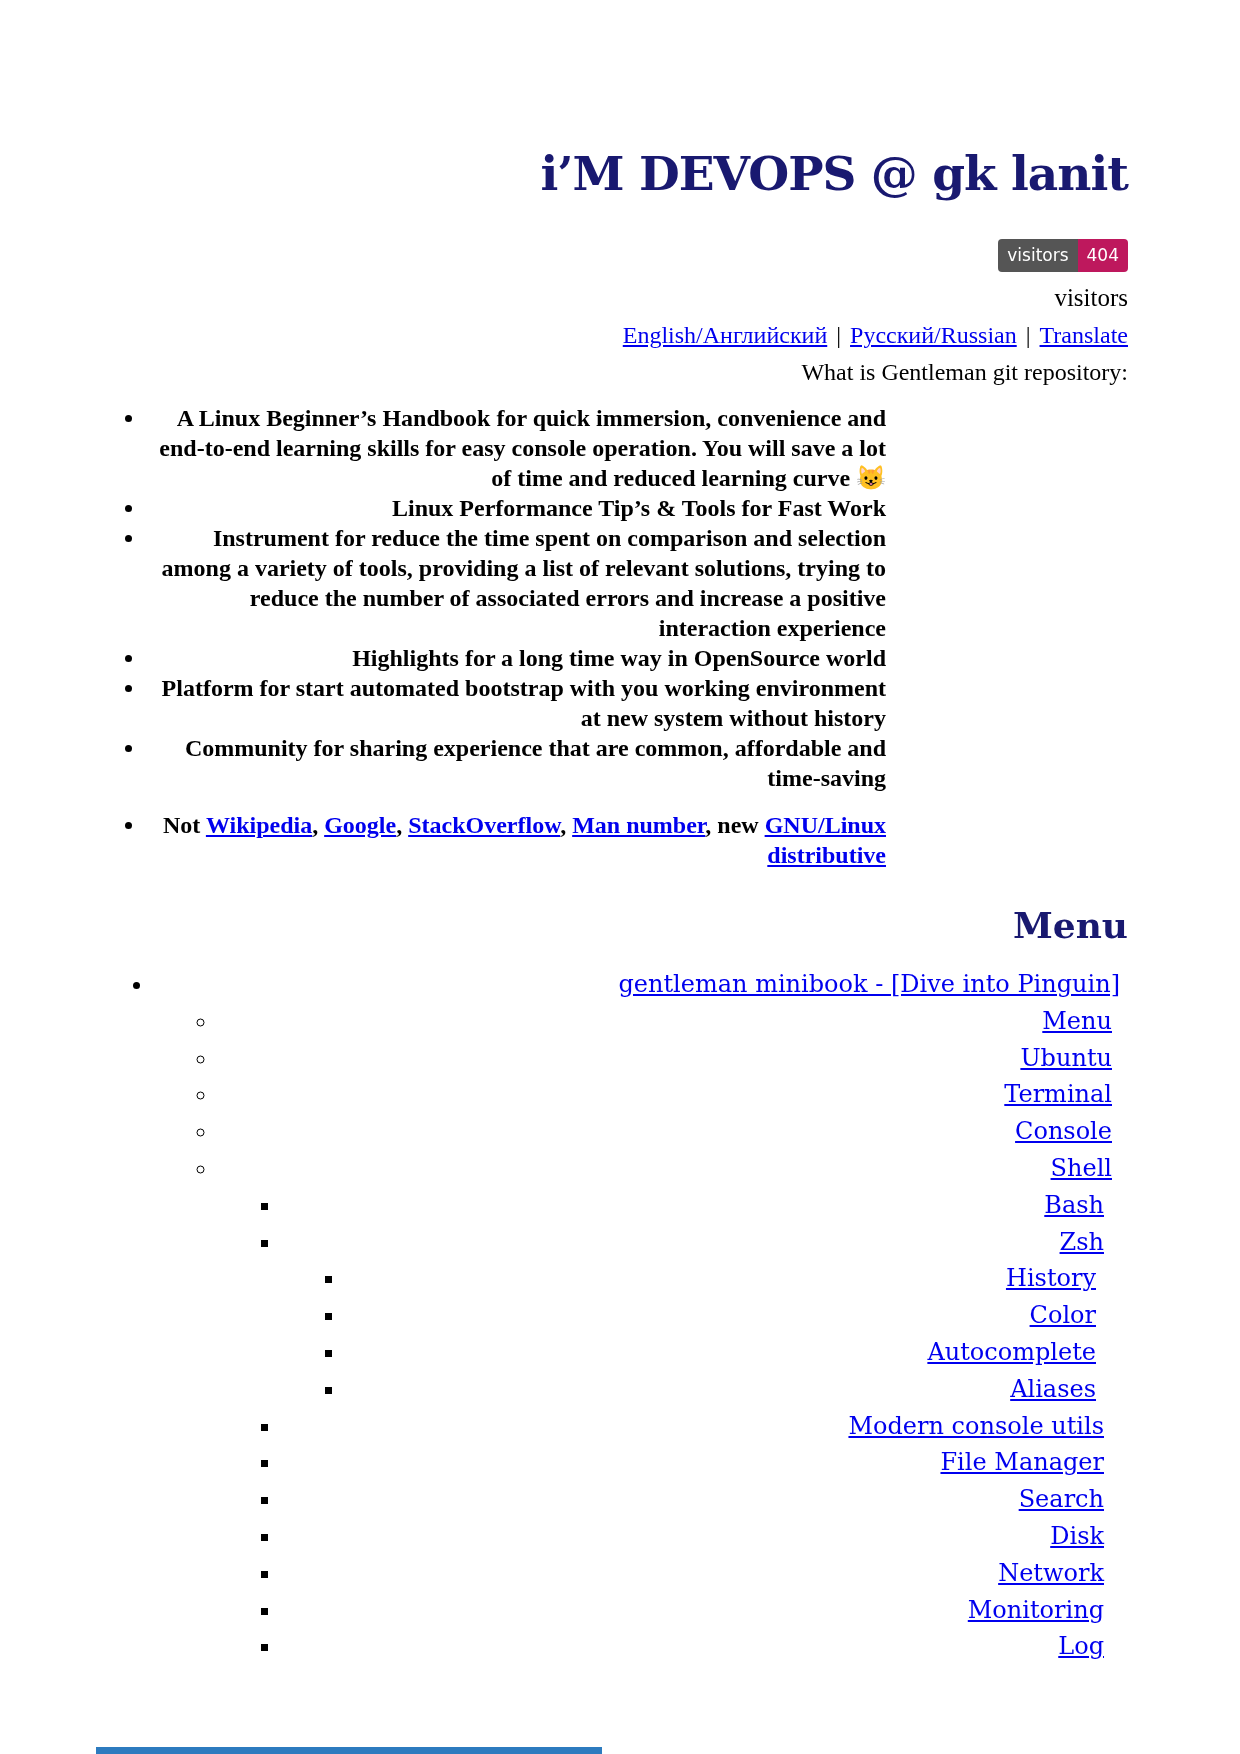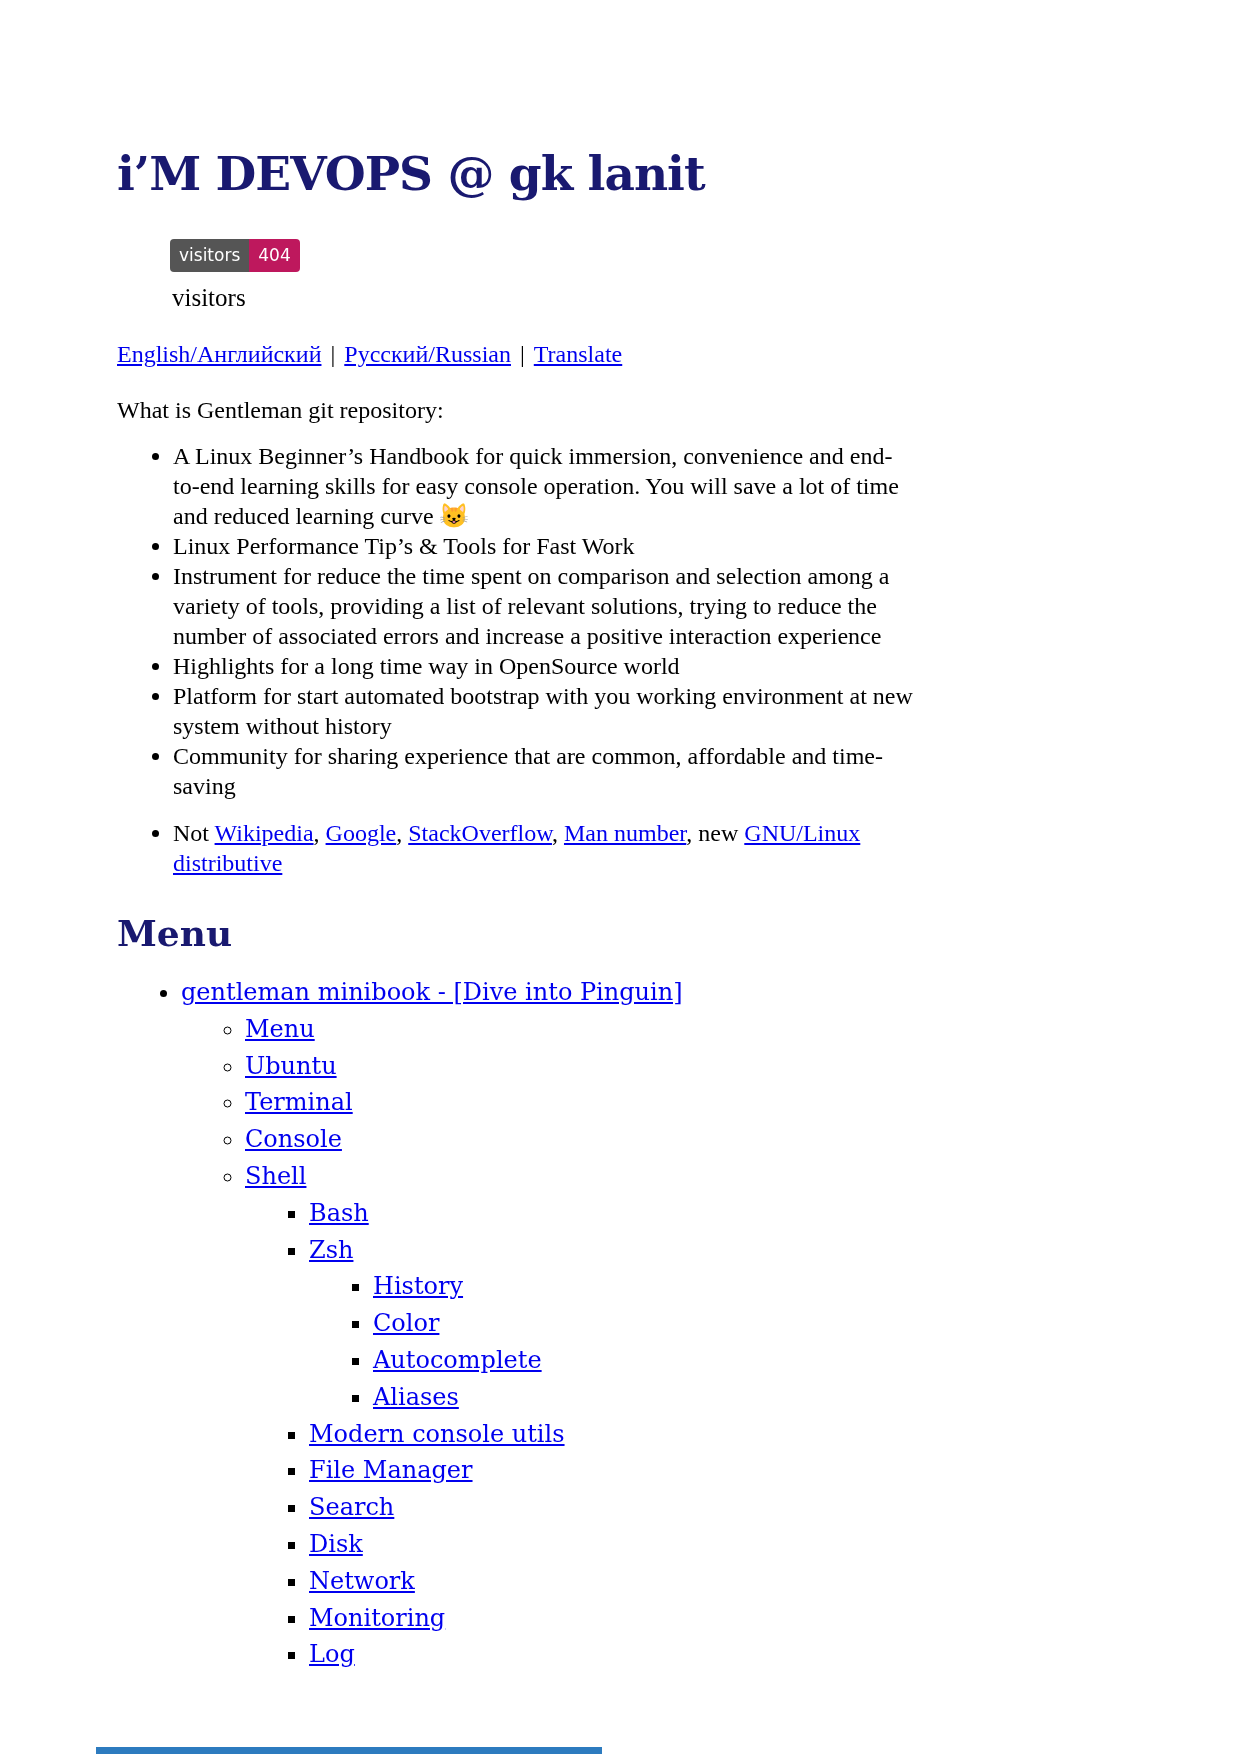--- a/index.html
+++ b/index.html
@@ -4,21 +4,21 @@
 <style>
   html,body{margin:0;padding:0;}
   .page{
     position:relative;
     width:1240px;height:1754px;
     background:#ffffff;
     overflow:hidden;
     font-family:"Liberation Serif",serif;
     font-size:24px;color:#000;
   }
-  .content{padding:146px 112px 0 117px;}
+  .content{padding:146px 112px 0 90px;text-align:right;}
 
   h1.doc-title{
     margin:0;
     font-family:"DejaVu Serif",serif;
     font-weight:bold;
     font-size:47px;
     letter-spacing:-1px;
     color:#191970;
   }
   .badge-row{margin:38px 0 0 53px;}
@@ -32,29 +32,29 @@
   }
   .badge .seg{padding:8px 9px;color:#ffffff;}
   .badge .seg-label{background:#555555;}
   .badge .seg-value{background:#be185d;}
   .badge-caption{margin:12px 0 0 55px;font-size:25px;}
 
   .lang-bar{margin:28px 0 0 0;}
   a{color:#0000ee;text-decoration:underline;cursor:pointer;}
   .sep{margin:0 9px;color:#000;}
 
-  .para{margin:29px 0 0 0;}
+  .para{margin:10px 0 0 0;}
 
   ul.body-list{
     margin:17px 0 0 0;
     padding-left:56px;
     max-width:740px;
     line-height:30px;
   }
-  ul.body-list li{margin:0;}
+  ul.body-list li{margin:0;font-weight:bold;}
 
   h2.menu-title{
     margin:34px 0 0 0;
     font-family:"DejaVu Serif",serif;
     font-weight:bold;
     font-size:36px;
     color:#191970;
   }
   ul.menu-list, ul.menu-list ul{
     margin:0;

